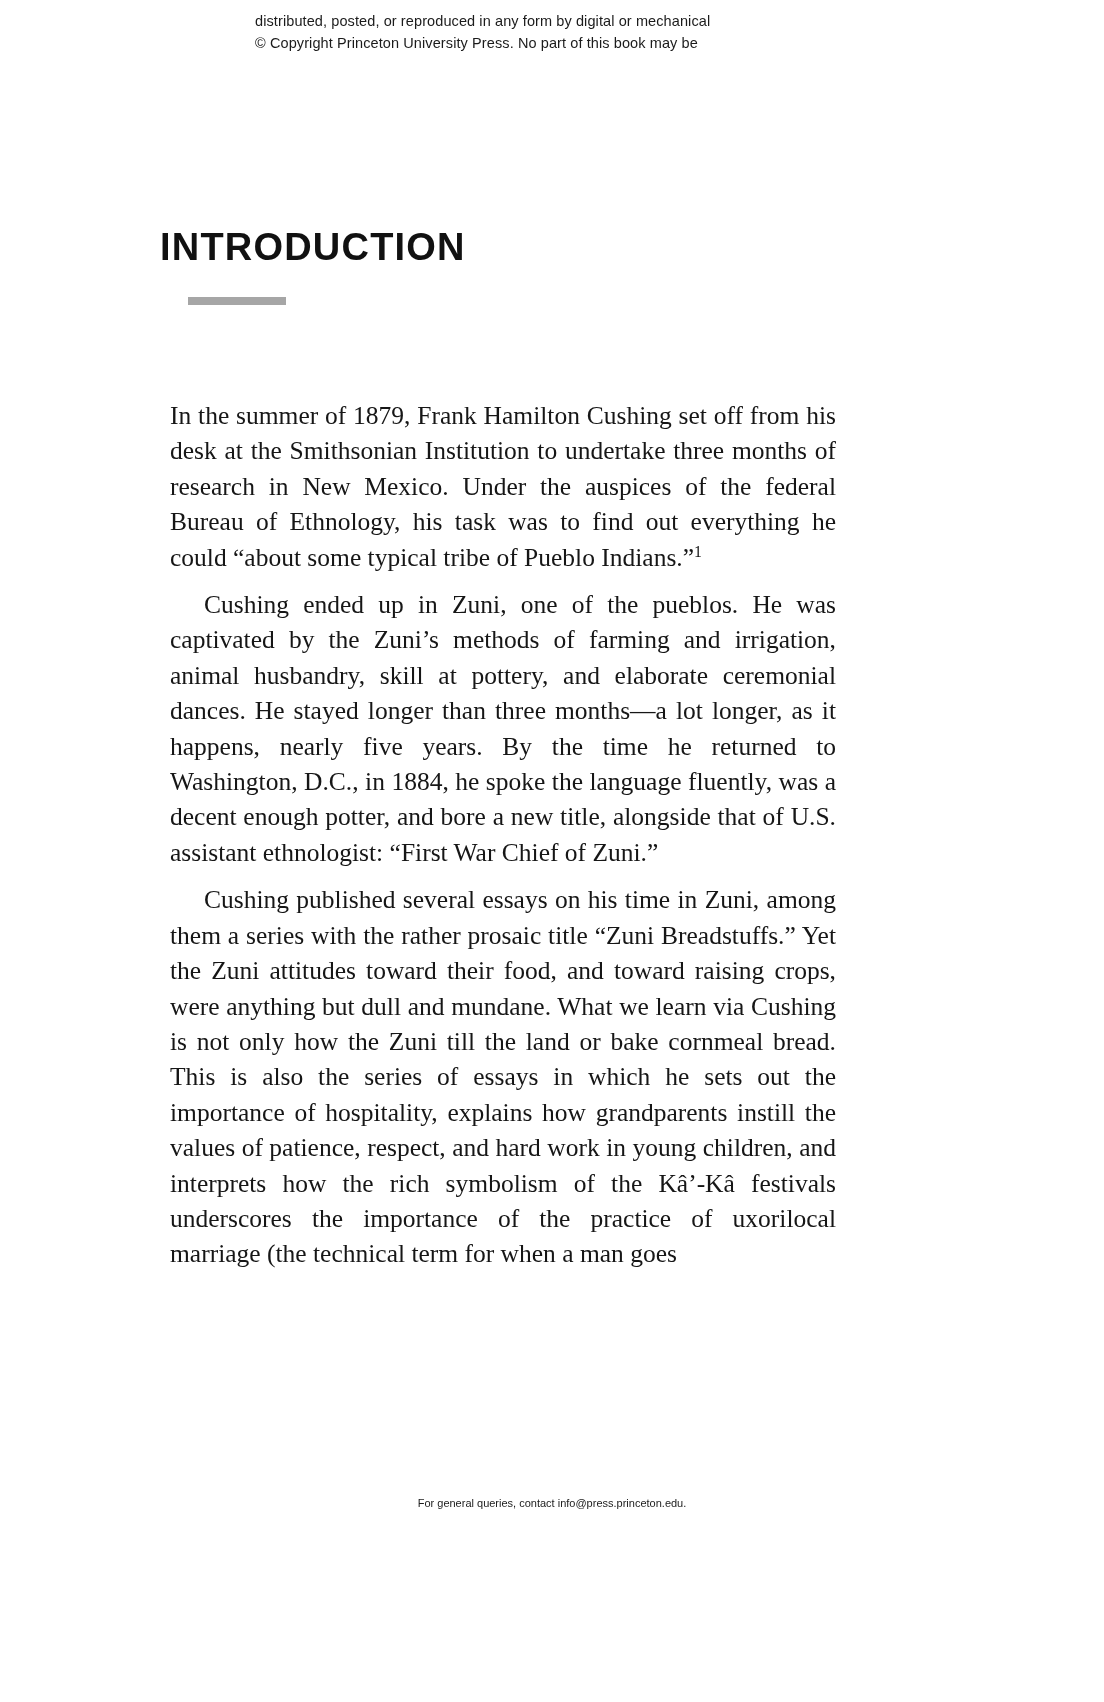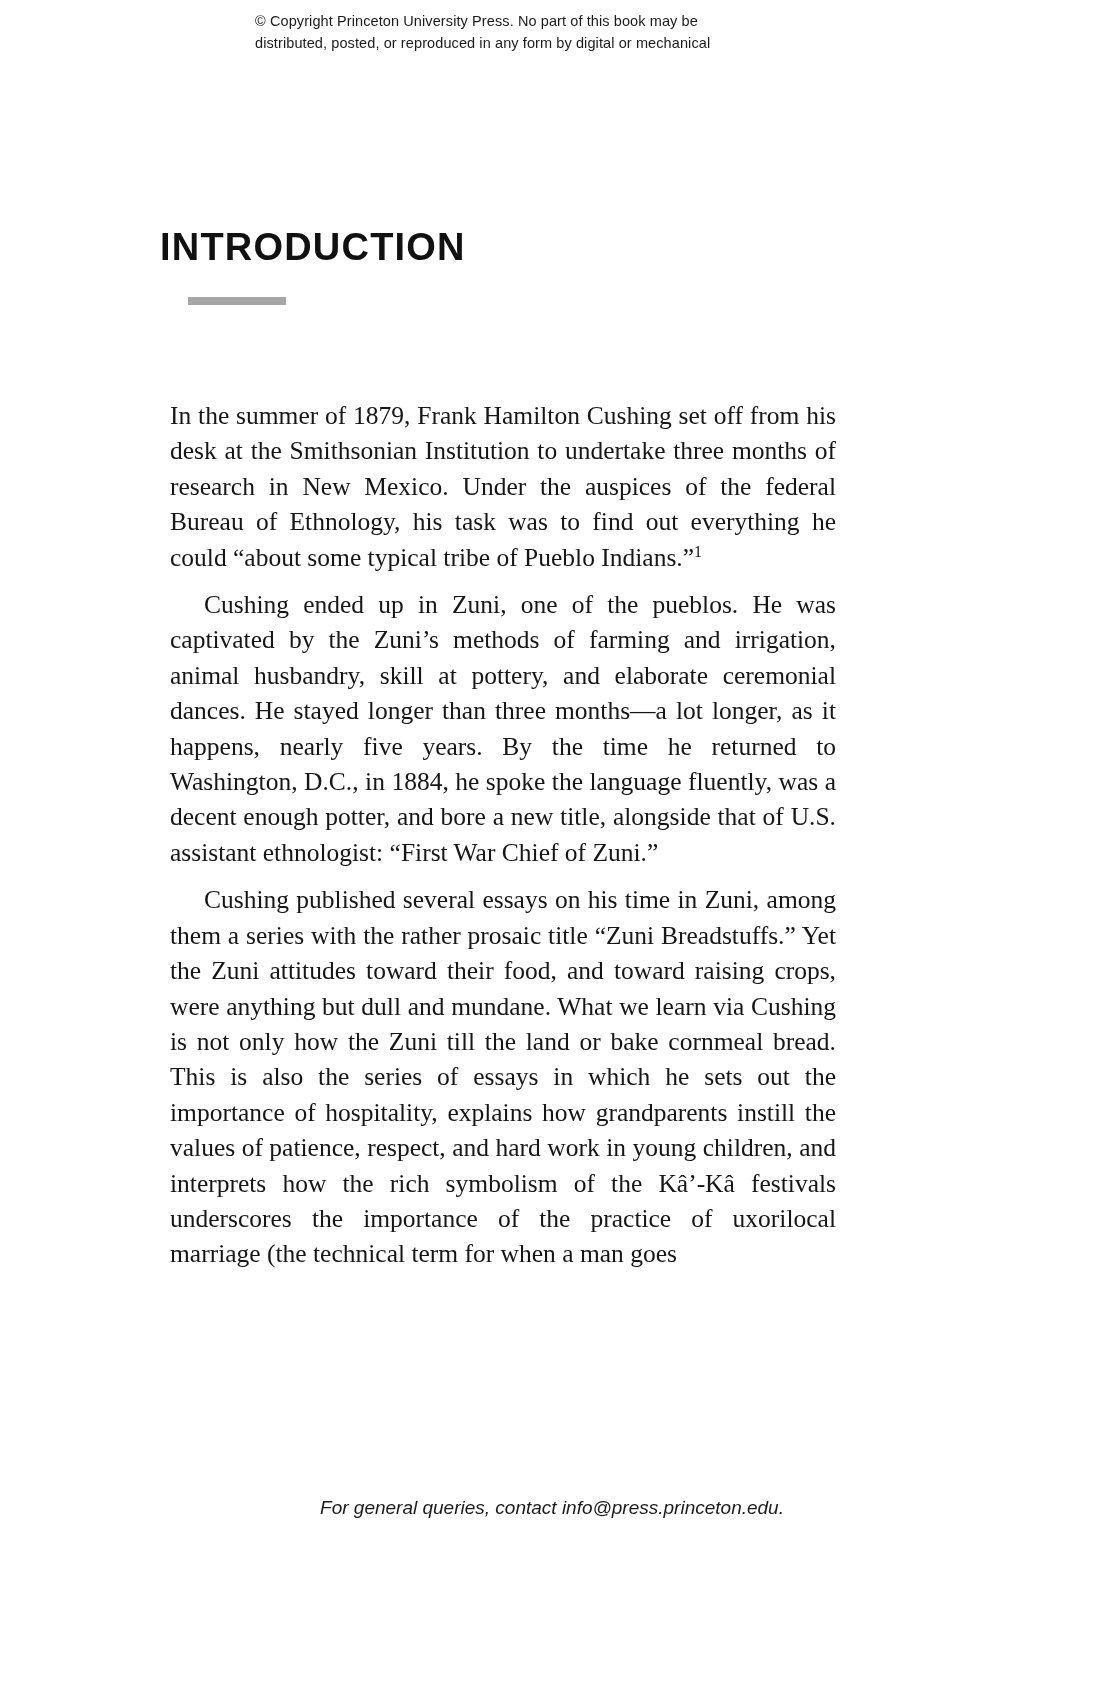--- a/index.html
+++ b/index.html
@@ -86,33 +86,32 @@
   }
 
   
   .footer {
     position: absolute;
     top: 1497px;
     left: 0;
     width: 100%;
     text-align: center;
     font-family: "Liberation Sans", sans-serif;
-    font-size: 19px;
+    font-size: 11px;
     color: #1b1b1b;
-    font-style: italic;
   }
 </style>
 </head>
 <body>
 
 <div class="page">
 
   <div class="copyright">
+    <p>distributed, posted, or reproduced in any form by digital or mechanical</p>
     <p>© Copyright Princeton University Press. No part of this book may be</p>
-    <p>distributed, posted, or reproduced in any form by digital or mechanical</p>
   </div>
 
   <div class="title-block">
     <h1 class="chapter-title">INTRODUCTION</h1>
     <div class="title-rule"></div>
   </div>
 
   <div class="body-text">
     <p><span>In the summer of 1879, Frank Hamilton Cushing set off from his desk at the Smithsonian Institution to undertake three months of research in New Mexico. Under the auspices of the federal Bureau of Ethnology, his task was to find out everything he could “about some typical tribe of Pueblo Indians.”</span><sup>1</sup></p>
     <p>Cushing ended up in Zuni, one of the pueblos. He was captivated by the Zuni’s methods of farming and irrigation, animal husbandry, skill at pottery, and elaborate ceremonial dances. He stayed longer than three months—a lot longer, as it happens, nearly five years. By the time he returned to Washington, D.C., in 1884, he spoke the language fluently, was a decent enough potter, and bore a new title, alongside that of U.S. assistant ethnologist: “First War Chief of Zuni.”</p>

